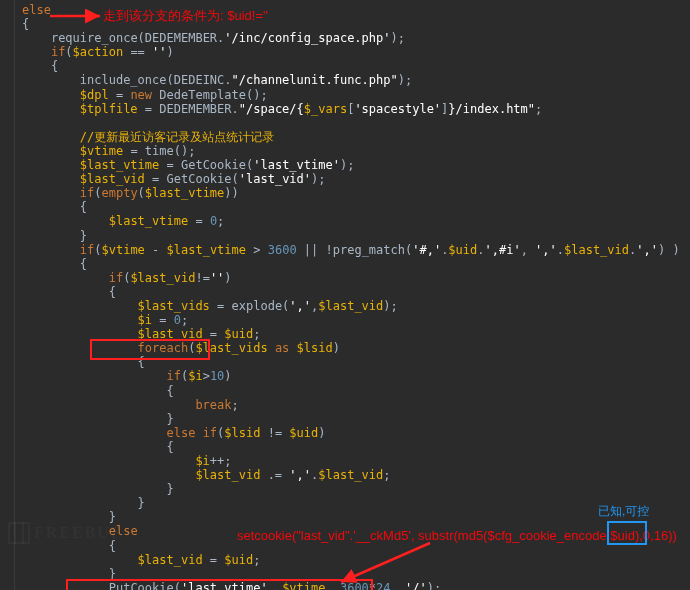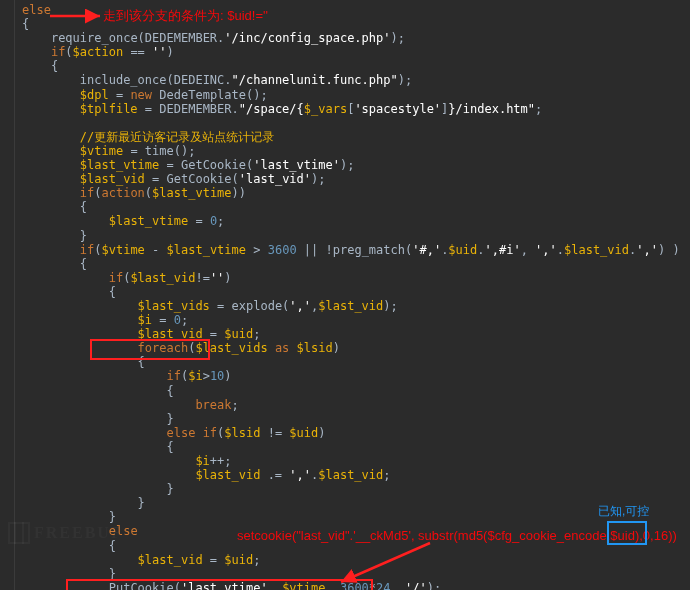--- a/index.html
+++ b/index.html
@@ -97,21 +97,21 @@
     <span class="kw">if</span>(<span class="var">$action</span> == <span class="str">''</span>)
     {
         <span class="fn">include_once</span>(<span class="const">DEDEINC</span>.<span class="str">"/channelunit.func.php"</span>);
         <span class="var">$dpl</span> = <span class="kw">new</span> <span class="fn">DedeTemplate</span>();
         <span class="var">$tplfile</span> = <span class="const">DEDEMEMBER</span>.<span class="str">"/space/{</span><span class="var">$_vars</span>[<span class="str">'spacestyle'</span>]<span class="str">}/index.htm"</span>;
 
         <span class="com">//更新最近访客记录及站点统计记录</span>
         <span class="var">$vtime</span> = <span class="fn">time</span>();
         <span class="var">$last_vtime</span> = <span class="fn">GetCookie</span>(<span class="str">'last_vtime'</span>);
         <span class="var">$last_vid</span> = <span class="fn">GetCookie</span>(<span class="str">'last_vid'</span>);
-        <span class="kw">if</span>(<span class="kw">action</span>(<span class="var">$last_vtime</span>))
+        <span class="kw">if</span>(<span class="kw">empty</span>(<span class="var">$last_vtime</span>))
         {
             <span class="var">$last_vtime</span> = <span class="num">0</span>;
         }
         <span class="kw">if</span>(<span class="var">$vtime</span> - <span class="var">$last_vtime</span> &gt; <span class="num">3600</span> || !<span class="fn">preg_match</span>(<span class="str">'#,'</span>.<span class="var">$uid</span>.<span class="str">',#i'</span>, <span class="str">','</span>.<span class="var">$last_vid</span>.<span class="str">','</span>) )
         {
             <span class="kw">if</span>(<span class="var">$last_vid</span>!=<span class="str">''</span>)
             {
                 <span class="var">$last_vids</span> = <span class="fn">explode</span>(<span class="str">','</span>,<span class="var">$last_vid</span>);
                 <span class="var">$i</span> = <span class="num">0</span>;
                 <span class="var">$last_vid</span> = <span class="var">$uid</span>;

